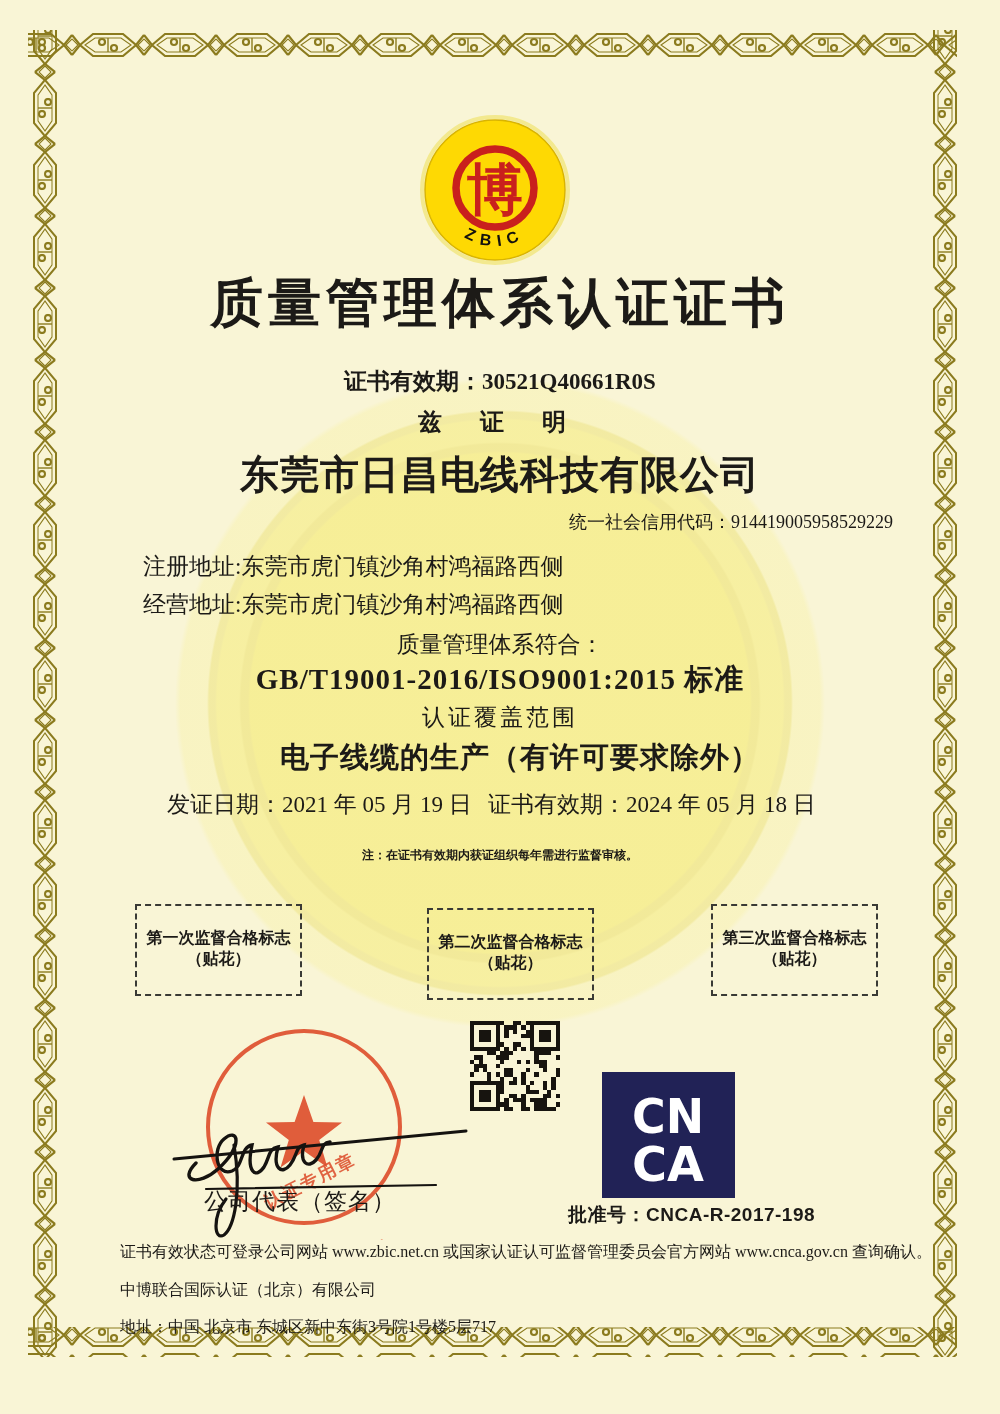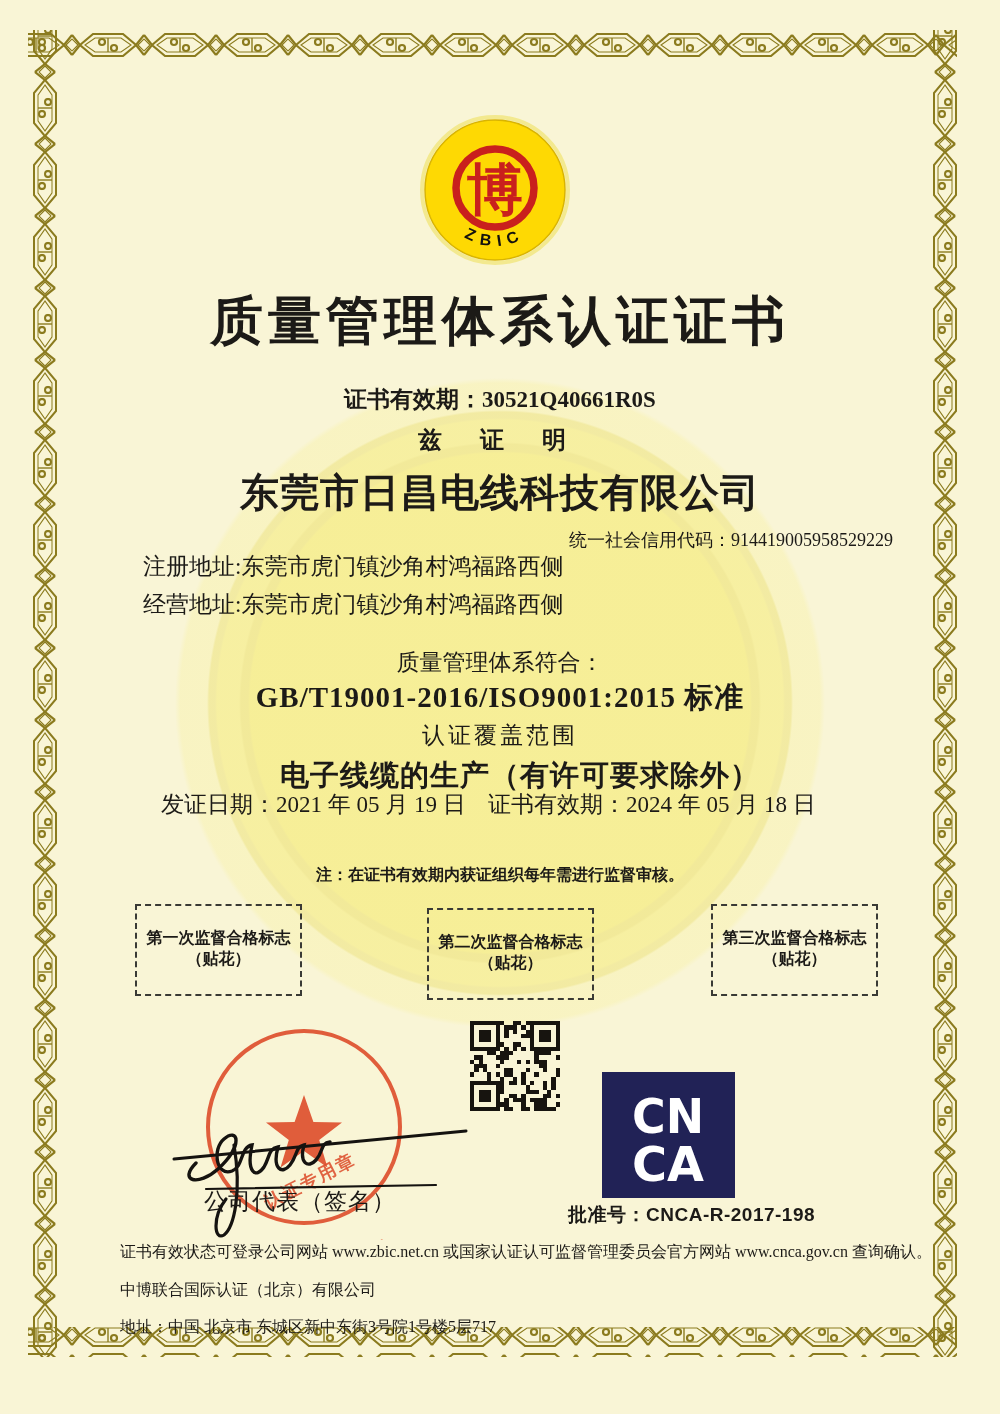--- a/index.html
+++ b/index.html
@@ -14,34 +14,34 @@
     background:
       radial-gradient(circle at 500px 703px,
         rgba(246,238,148,.95) 0 250px,
         rgba(236,224,104,.55) 252px 259px,
         rgba(246,238,148,.8) 261px 283px,
         rgba(234,222,100,.45) 285px 291px,
         rgba(248,242,178,.55) 293px 320px,
         rgba(248,242,178,0) 325px);
   }
   .abs{position:absolute;}
-  .cx{left:0;right:0;text-align:center;margin-top:18px;}
+  .cx{left:0;right:0;text-align:center;}
   .sans{font-family:"Liberation Sans",sans-serif;}
   .title{font-size:53px;font-weight:900;letter-spacing:5px;}
   .certno{font-size:23px;font-weight:bold;}
   .declare{font-size:24px;letter-spacing:16px;font-weight:600;}
   .company{font-size:39px;font-weight:800;letter-spacing:1px;}
   .credit{font-size:18px;right:107px;text-align:left;left:auto;}
   .addr{font-size:23px;}
   .sysline{font-size:23px;}
   .standard{font-size:29px;font-weight:600;letter-spacing:1px;}
   .scopelbl{font-size:23px;letter-spacing:3px;}
   .scope{font-size:29px;font-weight:800;letter-spacing:1px;padding-left:40px;}
   .dates{font-size:23px;}
-  .note{font-size:16px;font-weight:600;}
+  .note{font-size:12px;font-weight:600;}
   .supbox{
     width:167px;height:92px;border:2px dashed #3a3a35;box-sizing:border-box;
     text-align:center;padding-top:21px;font-size:16px;font-weight:bold;line-height:21px;
   }
   .signlbl{font-size:23px;letter-spacing:1px;}
   .approval{font-size:19px;font-weight:600;letter-spacing:.5px;}
   .foot{font-size:16px;}
   .bstroke{stroke:var(--border,#8b7b1e);}
   .stamp-ink{stroke:var(--stamp-red,#dd4f2e);}
   .stamp-fill{fill:var(--stamp-red,#dd4f2e);}
@@ -106,21 +106,21 @@
   <div class="abs cx declare" style="top:406px">兹 证 明</div>
   <div class="abs cx sans company" style="top:448px">东莞市日昌电线科技有限公司</div>
   <div class="abs cx credit" style="top:510px"><span>统一社会信用代码：</span><span>914419005958529229</span></div>
 
   <div class="abs addr" style="left:143px;top:551px">注册地址:东莞市虎门镇沙角村鸿福路西侧</div>
   <div class="abs addr" style="left:143px;top:589px">经营地址:东莞市虎门镇沙角村鸿福路西侧</div>
   <div class="abs cx sysline" style="top:629px">质量管理体系符合：</div>
   <div class="abs cx standard" style="top:660px">GB/T19001-2016/ISO9001:2015 标准</div>
   <div class="abs cx scopelbl" style="top:702px">认证覆盖范围</div>
   <div class="abs cx sans scope" style="top:738px">电子线缆的生产（有许可要求除外）</div>
-  <div class="abs dates" style="left:161px;top:789px">发证日期：2021 年 05 月 19 日</div>
+  <div class="abs dates" style="left:167px;top:789px">发证日期：2021 年 05 月 19 日</div>
   <div class="abs dates" style="left:488px;top:789px">证书有效期：2024 年 05 月 18 日</div>
   <div class="abs cx note" style="top:847px">注：在证书有效期内获证组织每年需进行监督审核。</div>
 
   <div class="abs supbox" style="left:135px;top:904px">
     <div>第一次监督合格标志</div>
     <div>（贴花）</div>
   </div>
   <div class="abs supbox" style="left:427px;top:908px">
     <div>第二次监督合格标志</div>
     <div>（贴花）</div>

